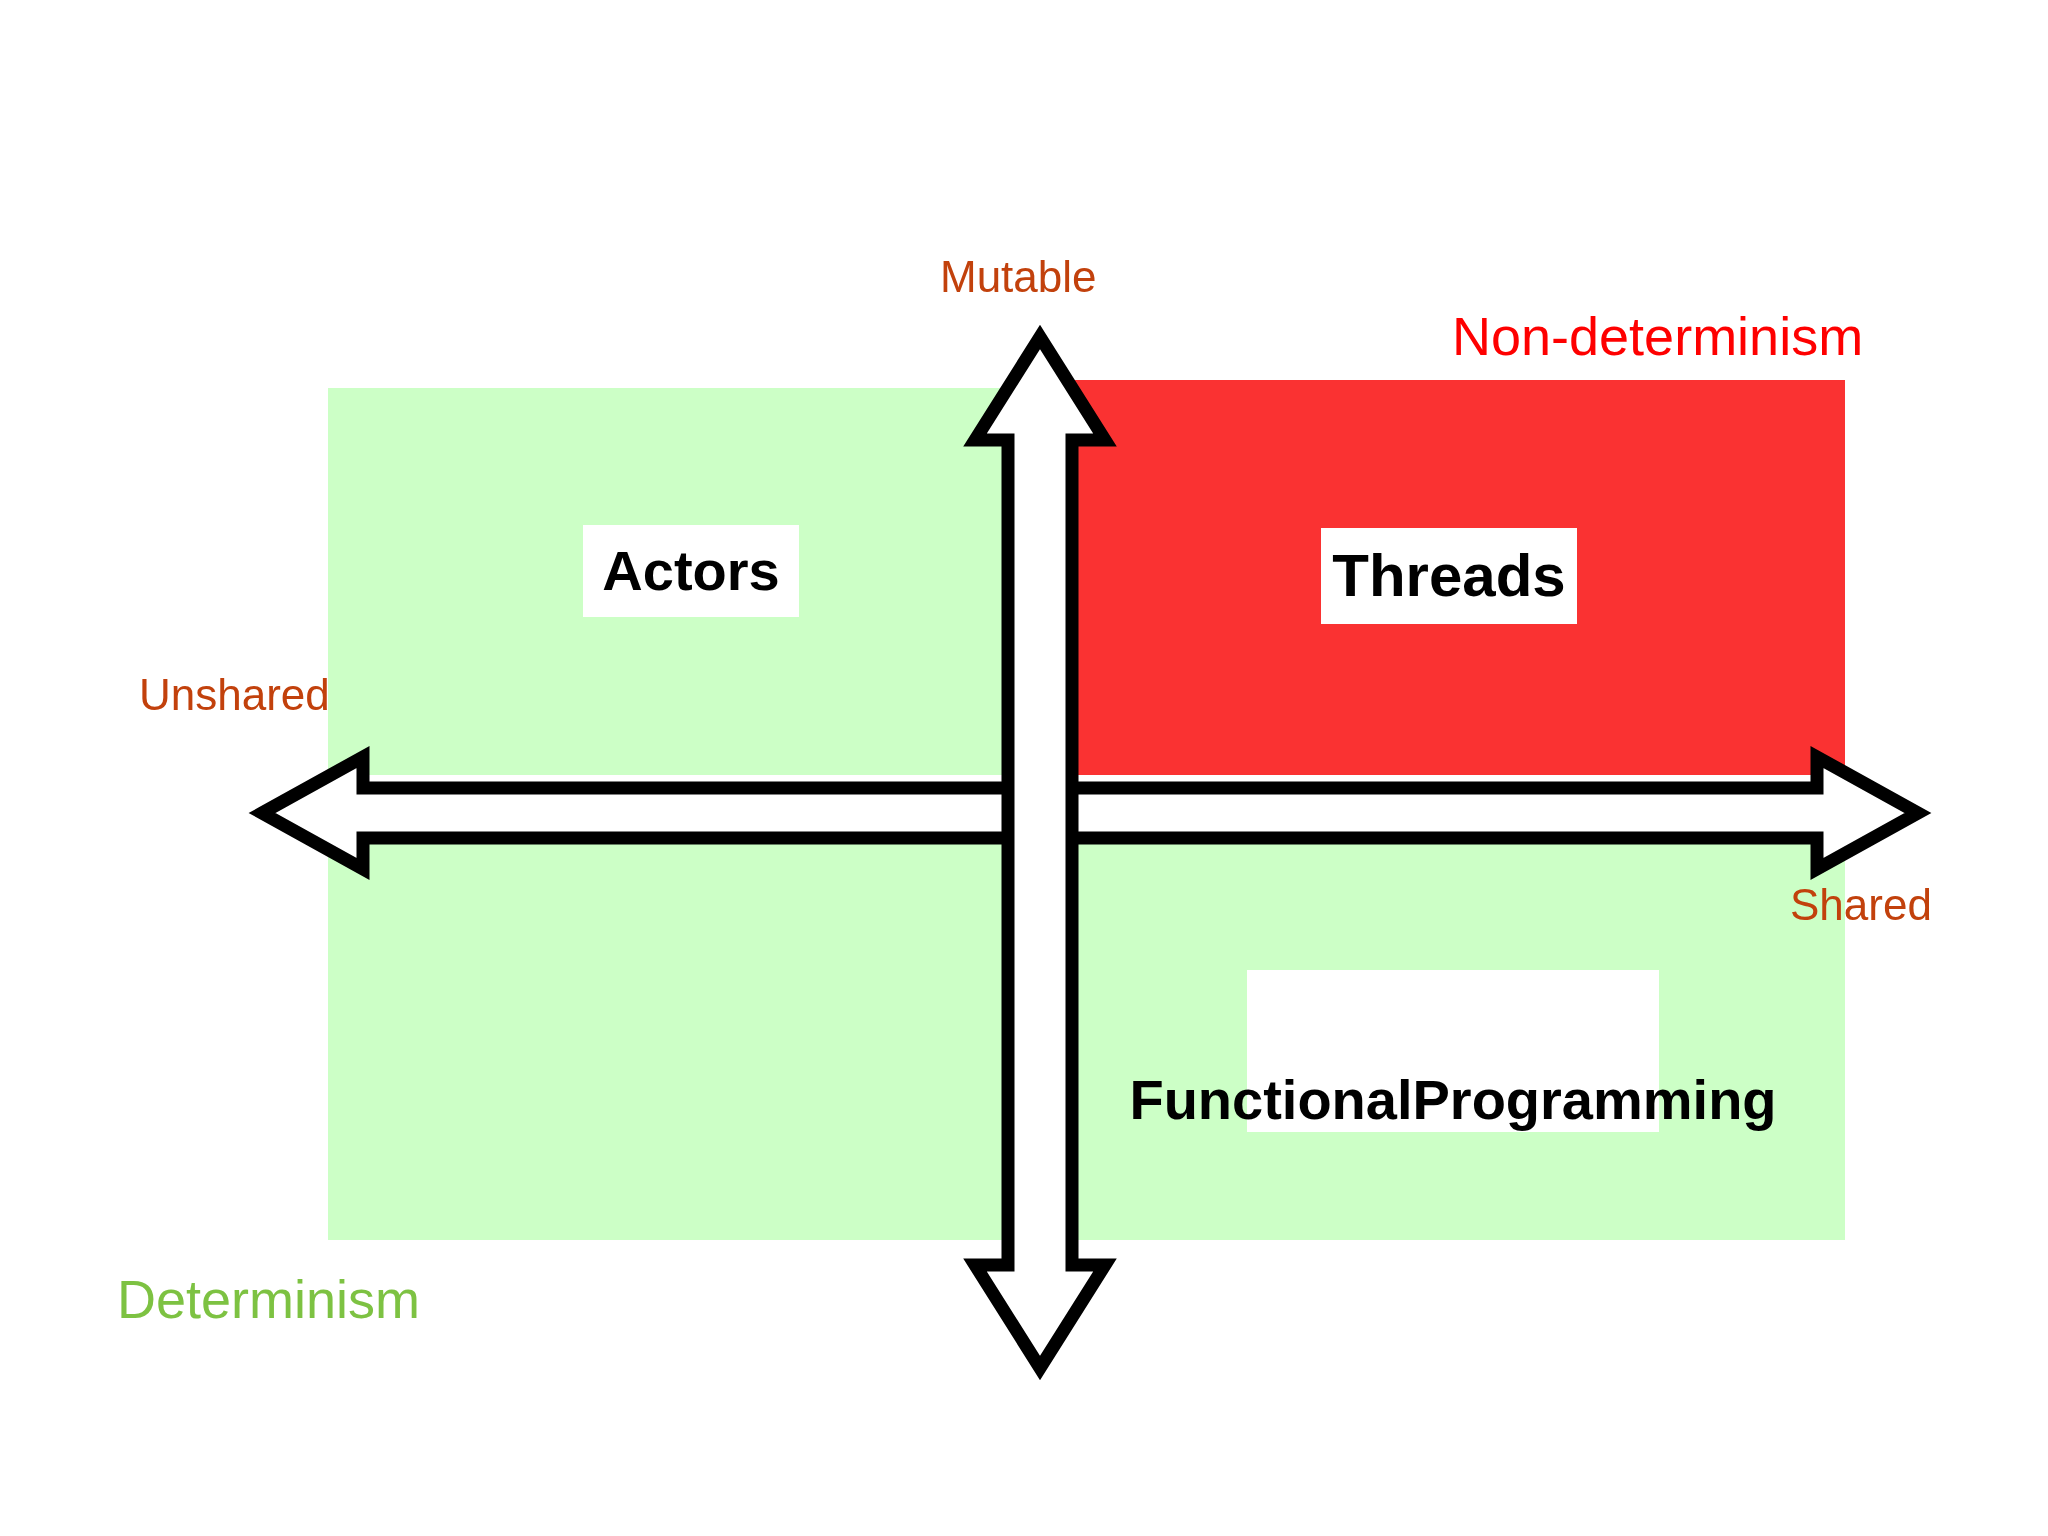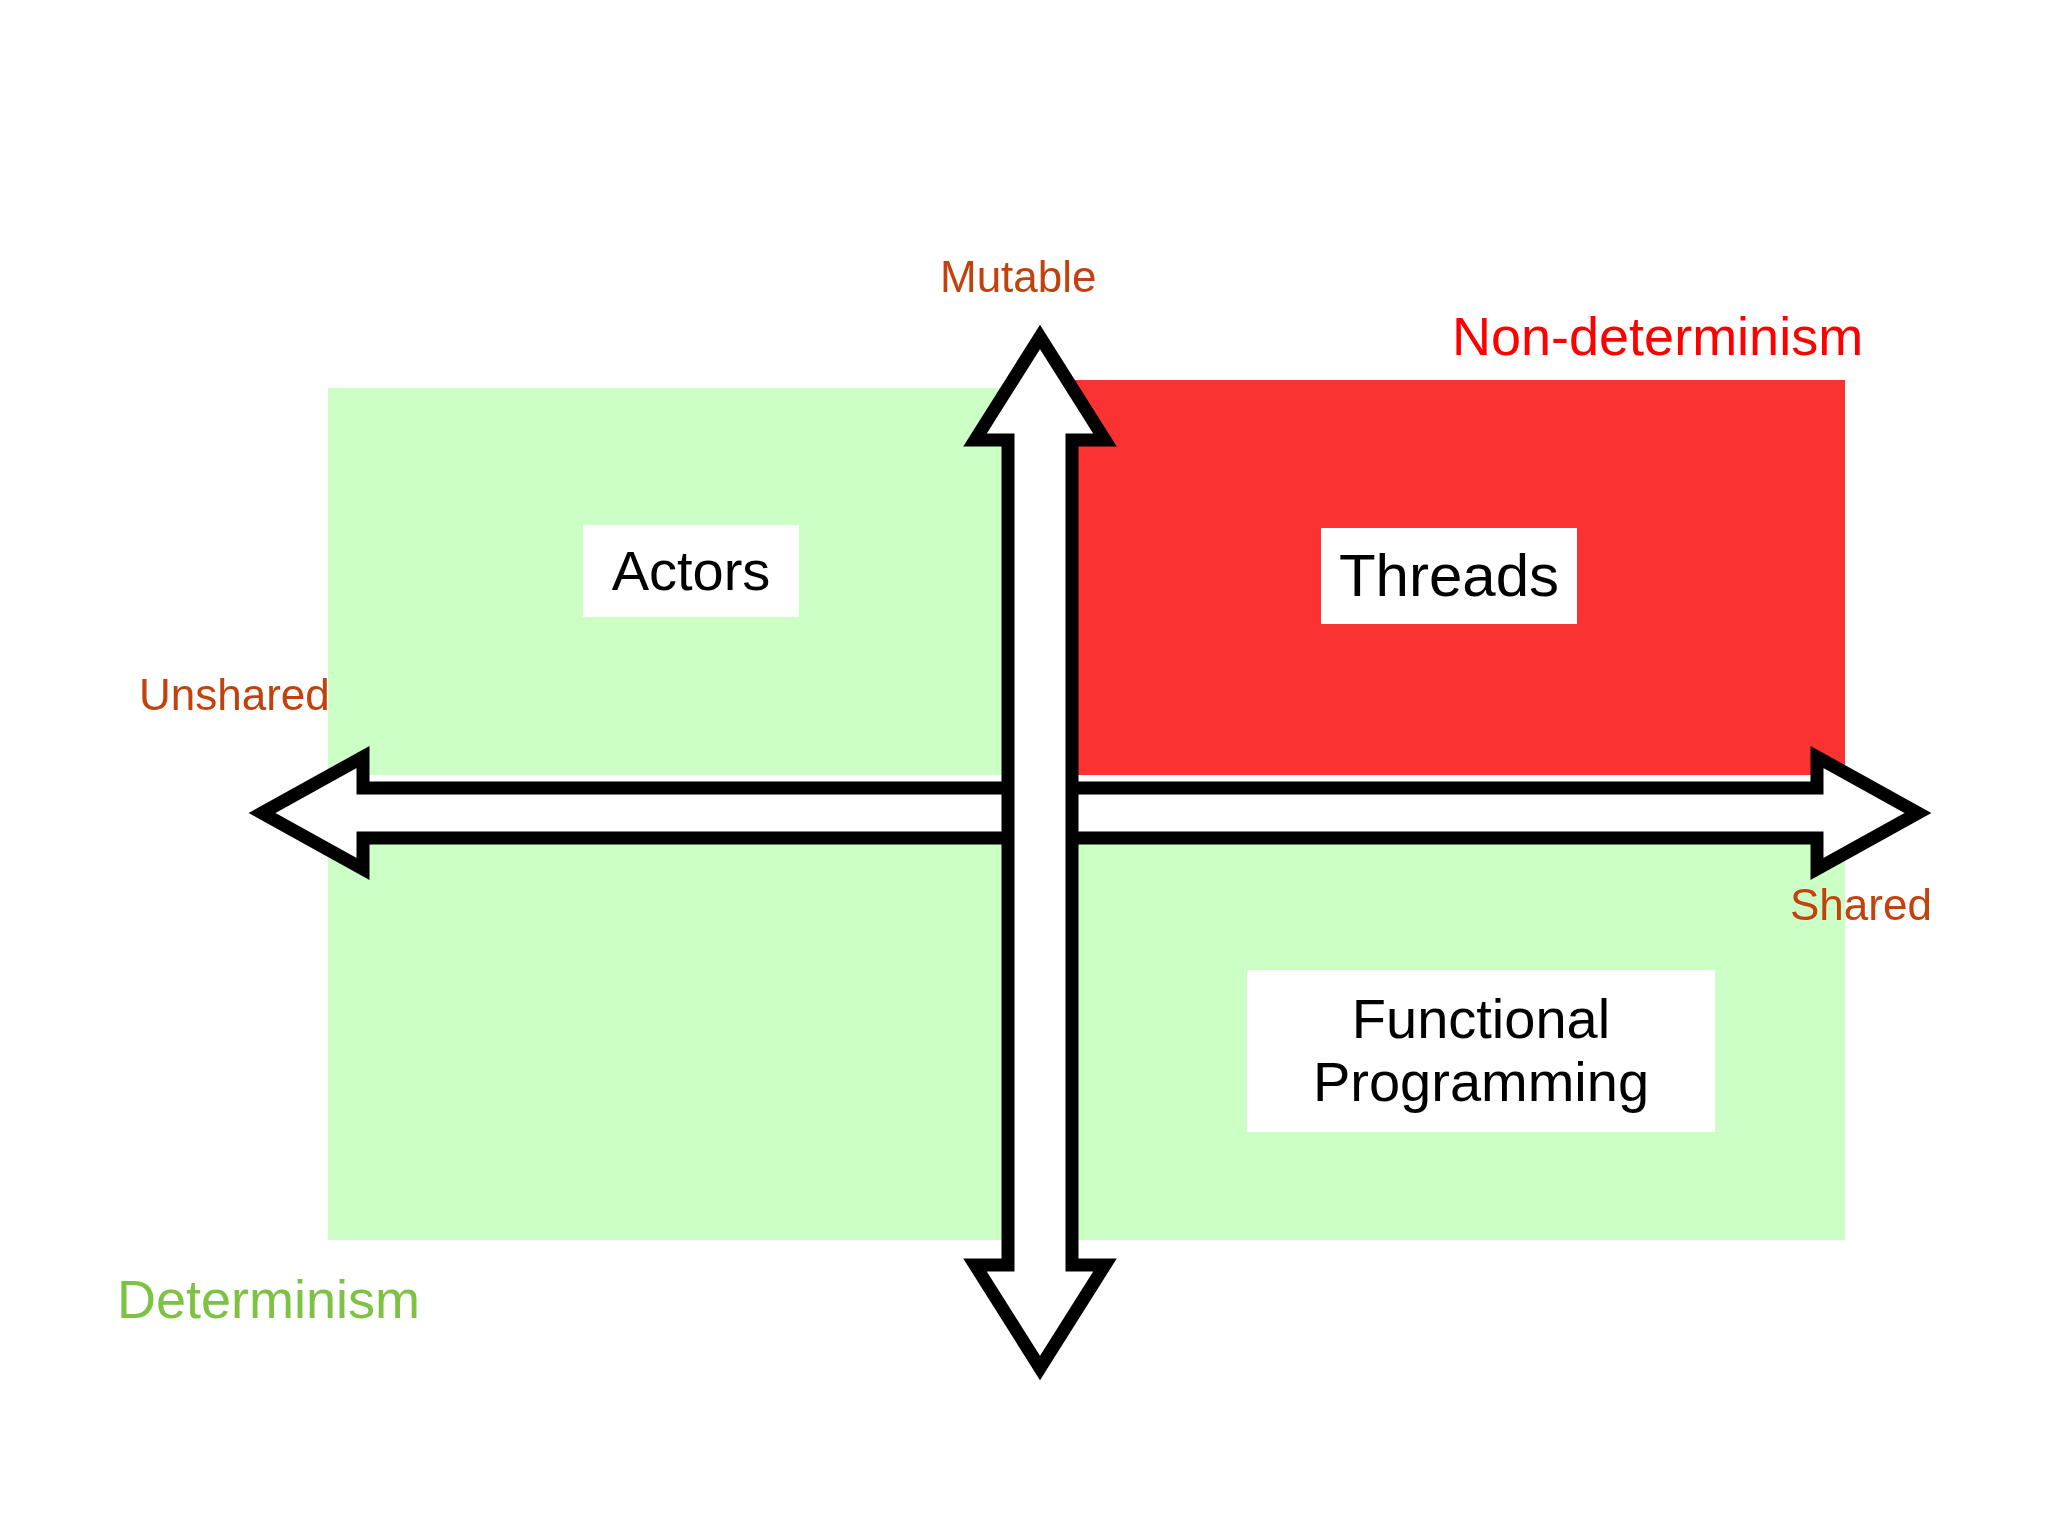--- a/index.html
+++ b/index.html
@@ -47,43 +47,43 @@
   .axis {
     position: absolute;
   }
   .axis svg { display: block; overflow: visible; }
 
   
   .plate {
     position: absolute;
     background: #ffffff;
     color: #000000;
-    font-weight: normal;
+    font-weight: bold;
     text-align: center;
     line-height: 1.12;
     white-space: pre-line;
   }
   .plate-actors {
     left: 583px; top: 525px;
     width: 216px; height: 92px;
     font-size: 56px;
     display: flex; align-items: center; justify-content: center;
   }
   .plate-threads {
     left: 1315px; top: 528px;
     width: 256px; height: 96px;
     font-size: 60px;
     display: flex; align-items: center; justify-content: center; margin-left: 6px;
   }
   .plate-fp {
     left: 1247px; top: 970px;
-    width: 468px; height: 162px;
+    width: 412px; height: 162px;
     font-size: 56px;
-    display: flex; align-items: center; justify-content: center;
-    flex-direction: column;
+    display: flex; align-items: flex-end; justify-content: center;
+    flex-direction: row;
   }
   .plate-fp .ln { display: block; }
 
   
   .axlabel {
     position: absolute;
     font-size: 44px;
     color: #c2410c;
     white-space: nowrap;
   }

